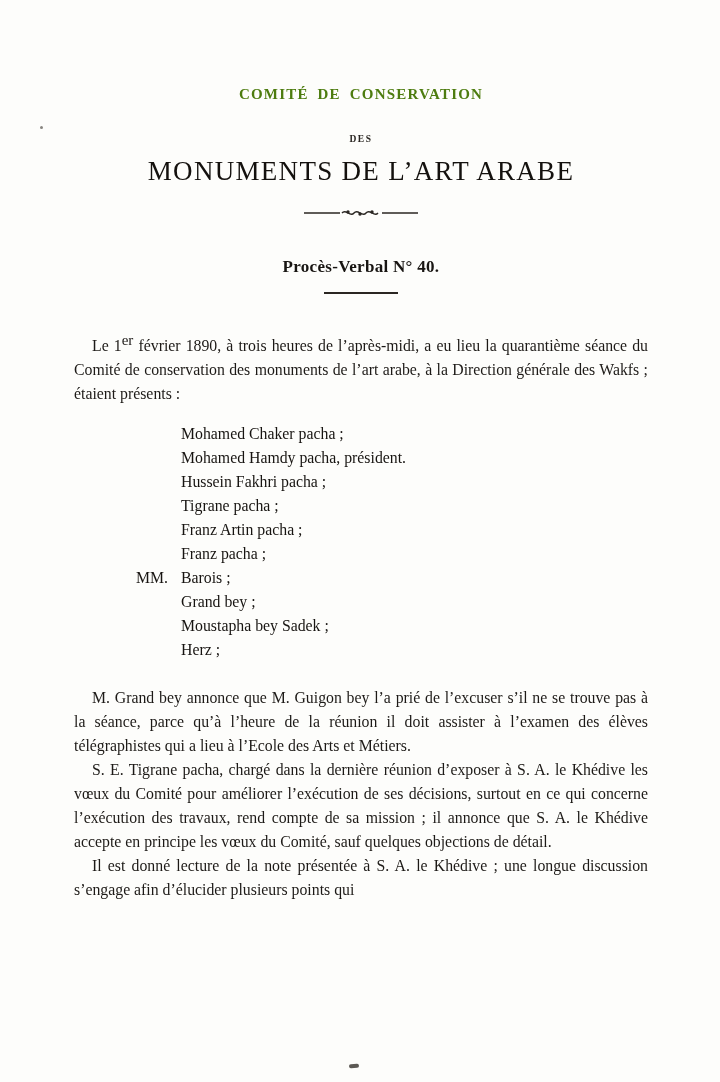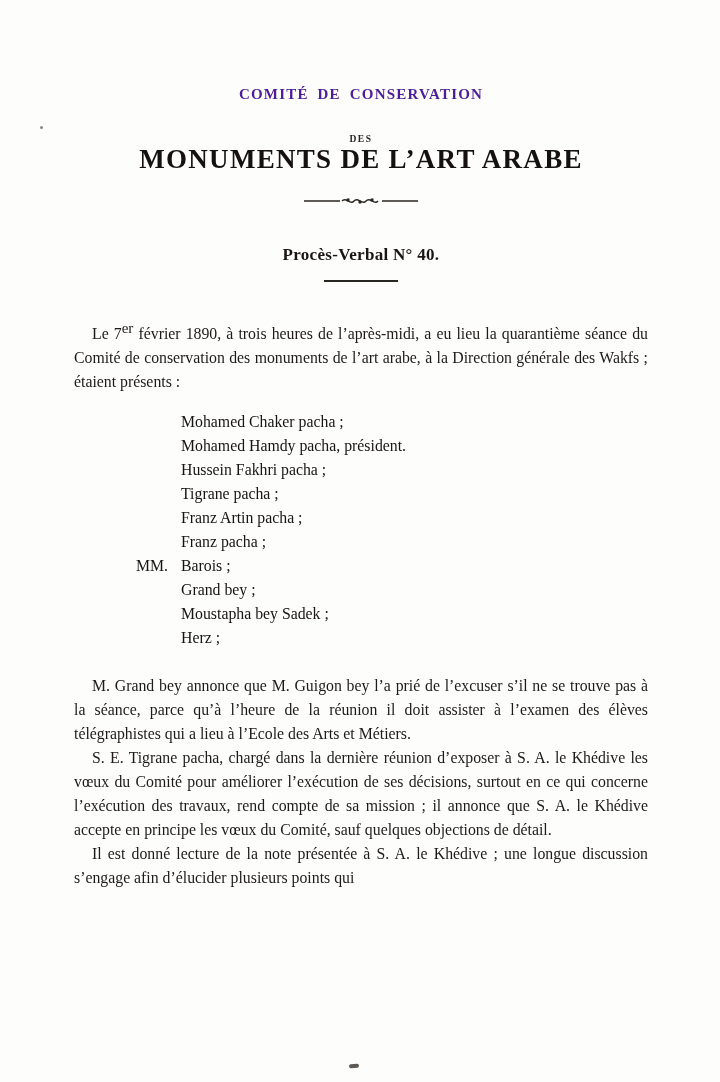--- a/index.html
+++ b/index.html
@@ -18,33 +18,34 @@
     font-family: "Liberation Serif", "DejaVu Serif", serif;
     color: #1d1a17;
     overflow: hidden;
   }
   .header { text-align: center; }
   .h-committee {
     font-size: 15px;
     font-weight: bold;
     letter-spacing: 1.2px;
     word-spacing: 4px;
-    color: #4c1d95;
+    color: #4d7c0f;
   }
   .h-des {
     font-size: 9.5px;
     font-weight: bold;
     letter-spacing: 1.5px;
     margin-top: 31px;
     color: #2a2622;
   }
   .h-title {
     font-size: 27px;
-    font-weight: bold;
+    font-weight: normal;
     letter-spacing: 1.3px;
+    margin-top: 12px;
     white-space: nowrap;
     color: #14110e;
   }
   .ornament {
     margin-top: 20px;
     line-height: 0;
   }
   .h-pv {
     font-size: 17px;
     font-weight: bold;
@@ -128,21 +129,21 @@
         <circle cx="70" cy="5" r="1.7" fill="#2a2622"></circle>
       </svg>
     </div>
 
     <div class="h-pv">Procès-Verbal N° 40.</div>
     <div class="pv-rule"></div>
   </div>
 
   <div class="body-text">
 
-    <p><span>Le 7</span><sup class="ord">er</sup><span> février 1890, à trois heures de l’après-midi, a eu lieu la quarantième séance du Comité de conservation des monuments de l’art arabe, à la Direction générale des Wakfs ; étaient présents :</span></p>
+    <p><span>Le 1</span><sup class="ord">er</sup><span> février 1890, à trois heures de l’après-midi, a eu lieu la quarantième séance du Comité de conservation des monuments de l’art arabe, à la Direction générale des Wakfs ; étaient présents :</span></p>
 
     <div class="attendees">
       <div class="att-row"><span class="att-prefix"></span><span>Mohamed Chaker pacha ;</span></div>
       <div class="att-row"><span class="att-prefix"></span><span>Mohamed Hamdy pacha, président.</span></div>
       <div class="att-row"><span class="att-prefix"></span><span>Hussein Fakhri pacha ;</span></div>
       <div class="att-row"><span class="att-prefix"></span><span>Tigrane pacha ;</span></div>
       <div class="att-row"><span class="att-prefix"></span><span>Franz Artin pacha ;</span></div>
       <div class="att-row"><span class="att-prefix"></span><span>Franz pacha ;</span></div>
       <div class="att-row"><span class="att-prefix">MM.</span><span>Barois ;</span></div>
       <div class="att-row"><span class="att-prefix"></span><span>Grand bey ;</span></div>

